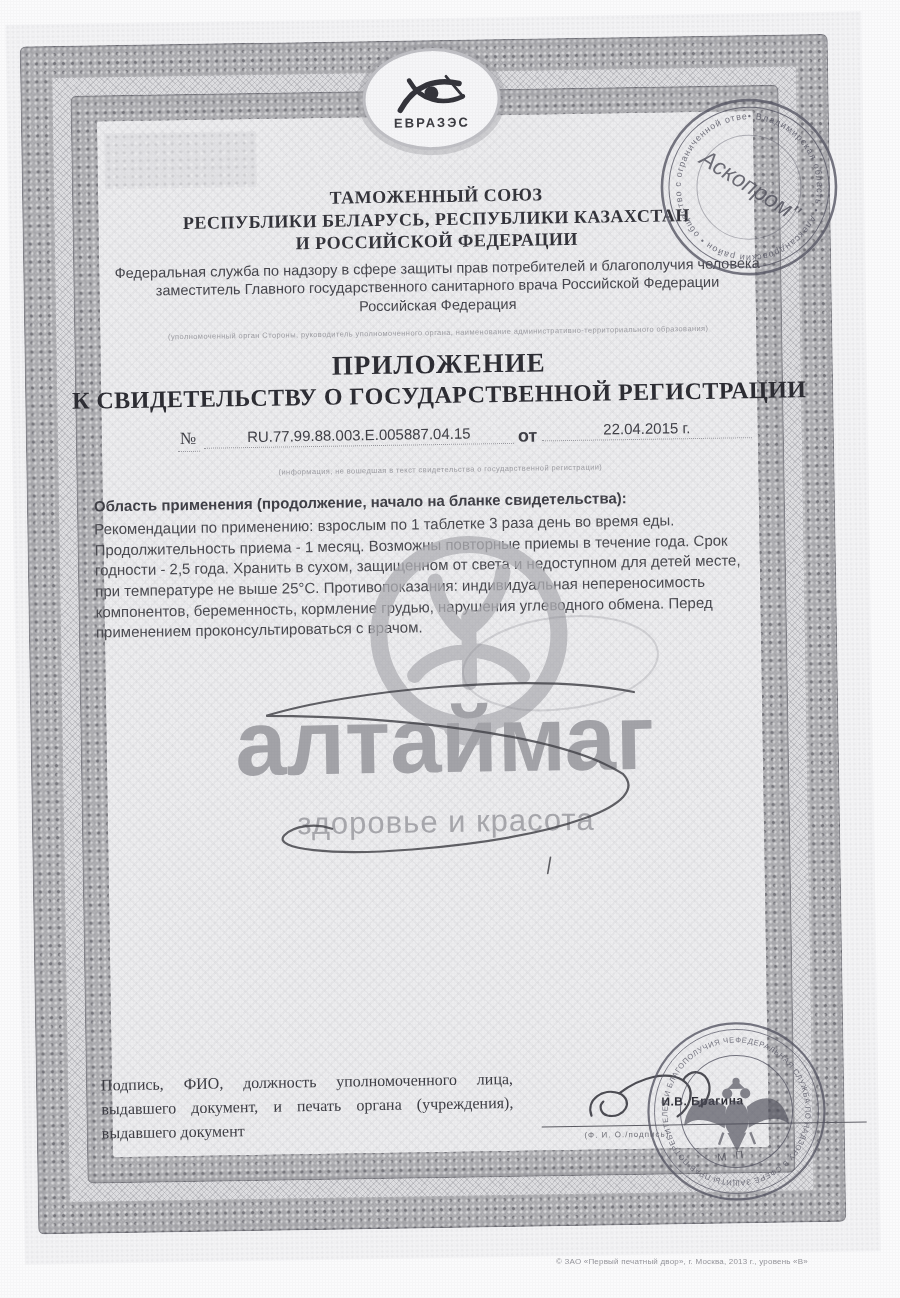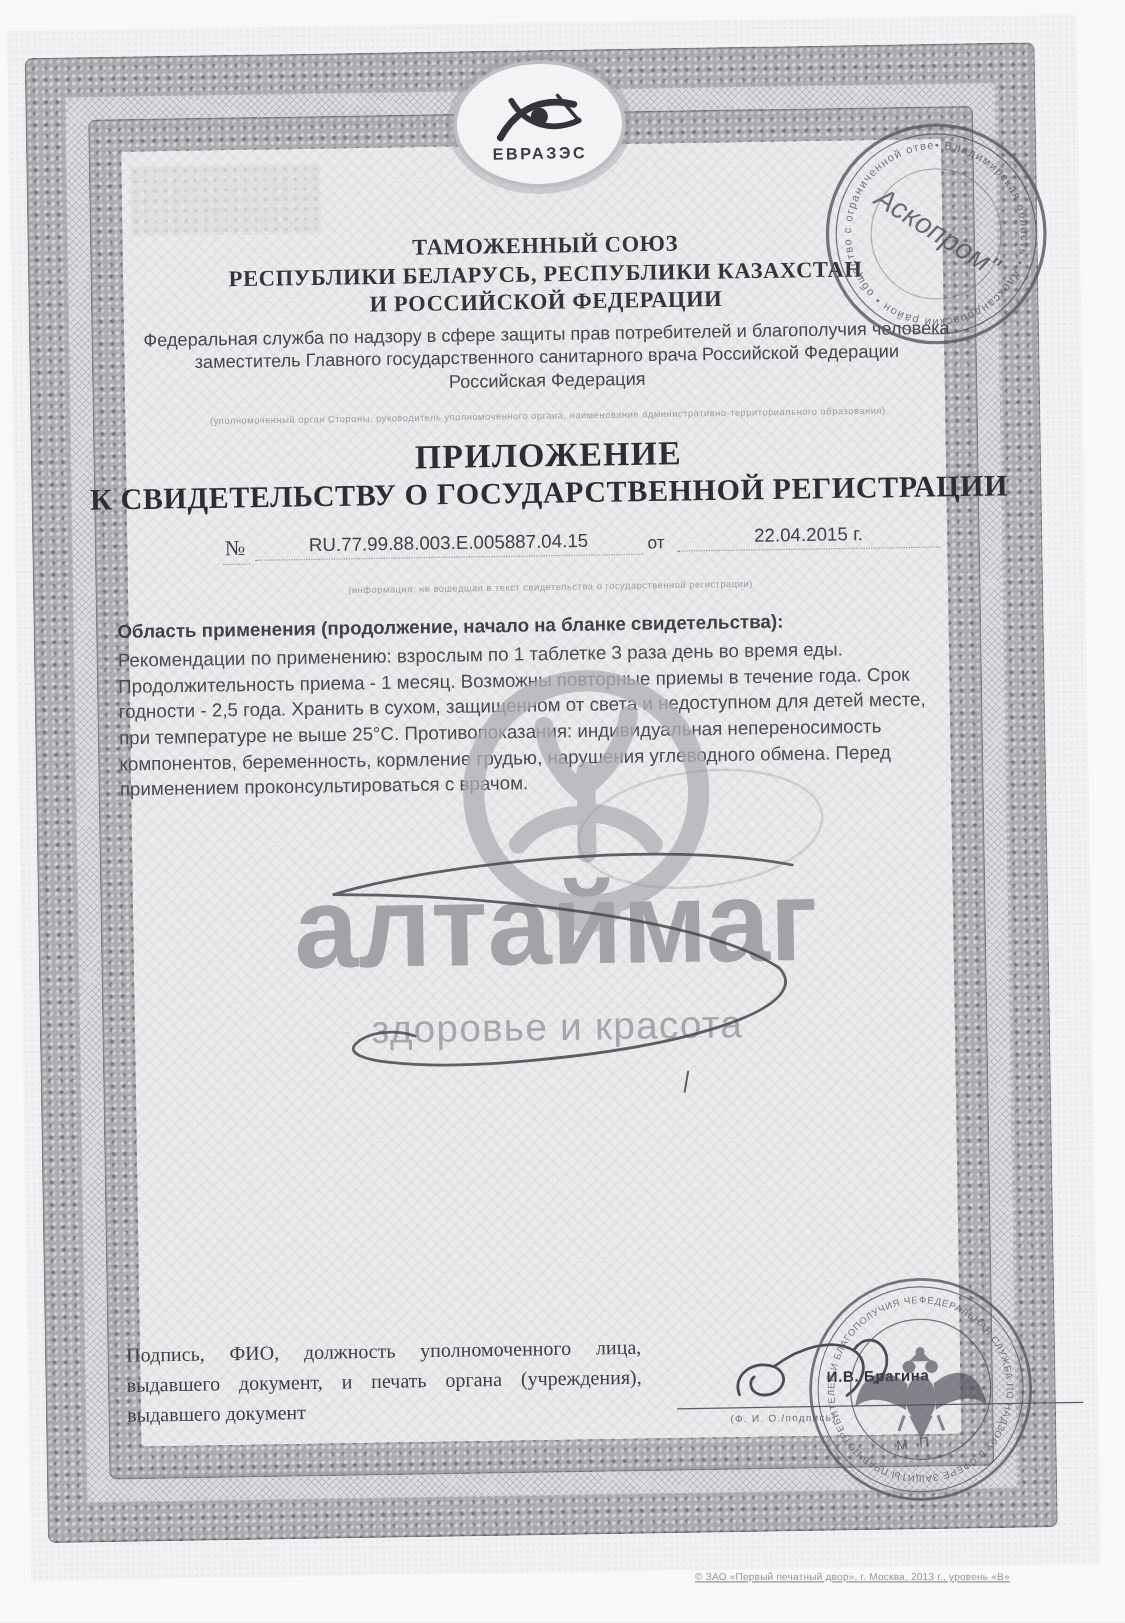--- a/index.html
+++ b/index.html
@@ -66,21 +66,21 @@
   .hdr{left:60px;top:167px;width:736px;text-align:center;color:#33333a;}
   .hdr .l-serif{font-family:"Liberation Serif", serif;font-weight:bold;font-size:18px;line-height:1.25;letter-spacing:.5px;}
   .hdr .l-sans{font-size:14.5px;line-height:1.3;color:#45454c;}
   
   .tiny-line{width:100%;text-align:center;font-size:7.5px;color:#9c9ca2;letter-spacing:.4px;}
   .title1{left:0;top:331px;width:856px;text-align:center;font-family:"Liberation Serif", serif;font-weight:bold;font-size:27px;letter-spacing:1px;color:#2c2c33;}
   .title2{left:0;top:364px;width:856px;text-align:center;font-family:"Liberation Serif", serif;font-weight:bold;font-size:24px;letter-spacing:.5px;color:#2c2c33;}
   .numrow{left:0;top:404px;width:856px;height:26px;font-size:15px;color:#3e3e45;}
   .numrow .no{position:absolute;left:166px;top:3px;font-family:"Liberation Serif", serif;font-size:17px;border-bottom:1px dotted #9a9aa0;padding:0 4px 2px 2px;}
   .numrow .numval{position:absolute;left:192px;top:3px;width:310px;text-align:center;border-bottom:1px dotted #9a9aa0;padding-bottom:2px;}
-  .numrow .ot{position:absolute;left:506px;top:5px;font-size:14px;}
+  .numrow .ot{position:absolute;left:506px;top:5px;font-size:18px;font-weight:bold;}
   .numrow .dateval{position:absolute;left:530px;top:1px;width:210px;text-align:center;border-bottom:1px dotted #9a9aa0;padding-bottom:2px;}
   
   .body-block{left:81px;top:474px;width:648px;color:#4a4a50;}
   .body-head{font-weight:bold;font-size:15px;color:#3f3f46;margin-bottom:5px;}
   .body-par{font-size:15px;line-height:1.38;text-align:left;}
   
   .wm-wordmark{
     left:48px;top:676px;width:760px;text-align:center;
     font-weight:bold;font-size:92px;color:#a3a3a8;letter-spacing:0px;line-height:1;
     font-family:"Liberation Sans", sans-serif;
@@ -94,21 +94,21 @@
     left:79px;top:1050px;width:412px;
     font-family:"Liberation Serif", serif;font-size:16px;line-height:1.5;
     color:#3c3c43;text-align:justify;
   }
   .sig-line{left:519px;top:1110px;width:325px;border-bottom:1.2px solid #5b5b63;height:0;}
   .sig-caption{left:519px;top:1115px;width:170px;text-align:center;font-size:8px;color:#6e6e76;letter-spacing:1px;}
   .signer-name{left:639px;top:1080px;font-size:12px;font-weight:bold;color:#2e2e36;letter-spacing:.5px;}
   .mp-label{left:694px;top:1136px;font-size:11px;color:#4c4c56;letter-spacing:3px;transform:rotate(-6deg);opacity:.8;}
   .print-credit{
     position:absolute;left:556px;top:1257px;width:330px;
-    font-size:8px;color:#94949a;letter-spacing:.2px;text-decoration:underline;
+    font-size:8px;color:#94949a;letter-spacing:.2px;
   }
   .noise-overlay{
     position:absolute;inset:0;pointer-events:none;
     background-image:radial-gradient(rgba(90,90,100,.05) 1px, transparent 1.4px);
     background-size:3px 3px;opacity:.6;
   }
   svg text{font-family:"Liberation Sans", sans-serif;}
 </style>
 </head>
 <body>

